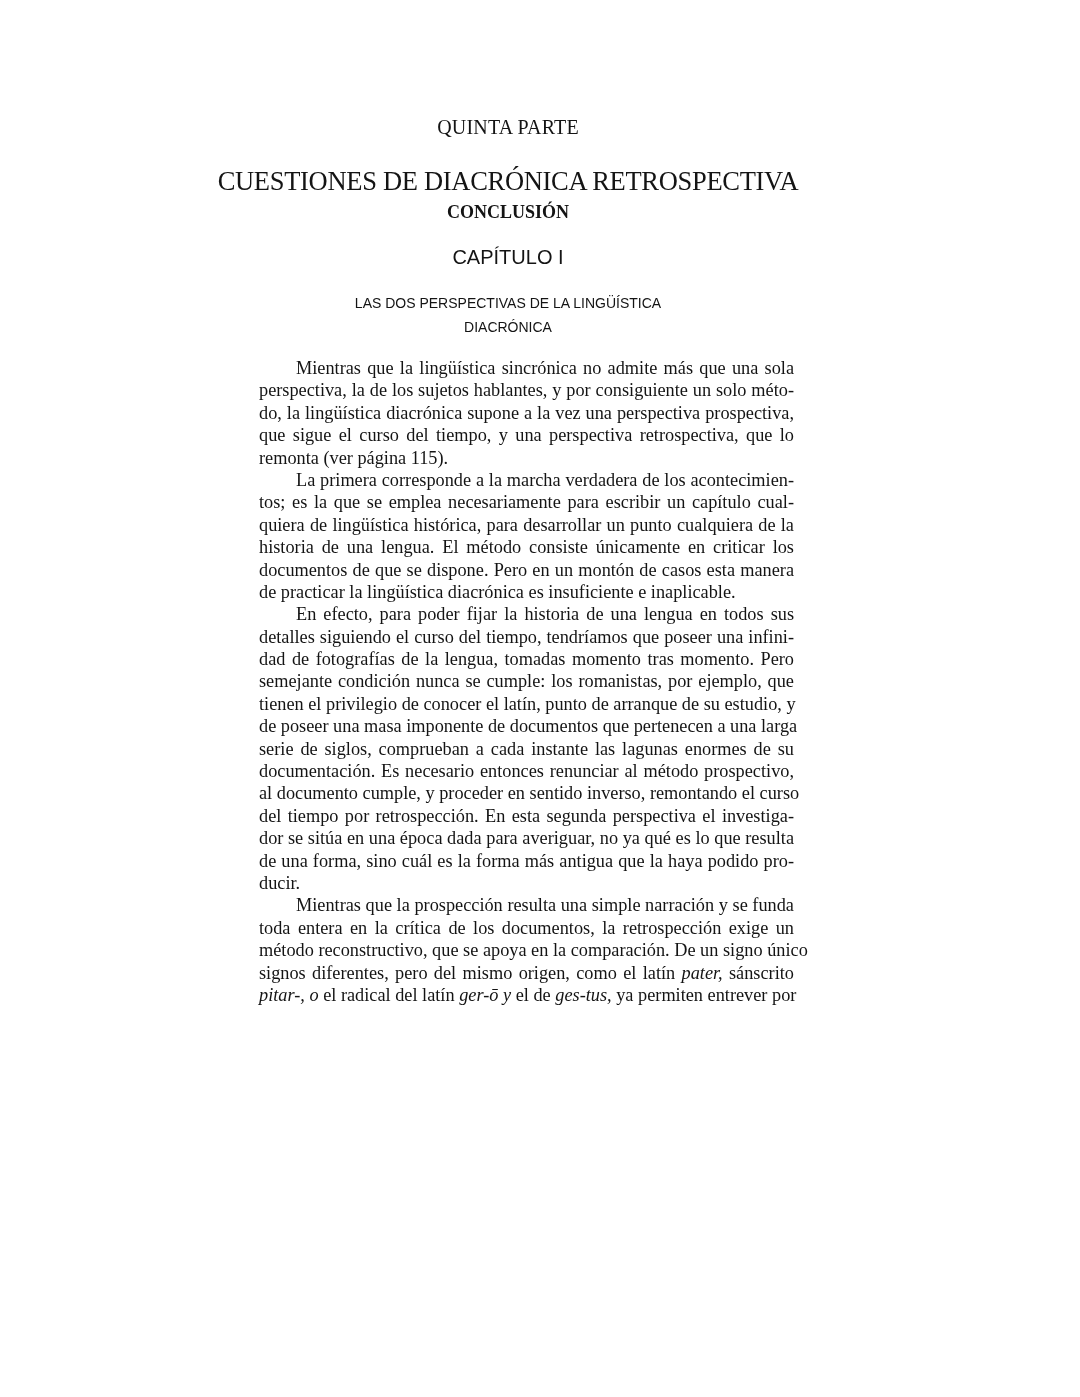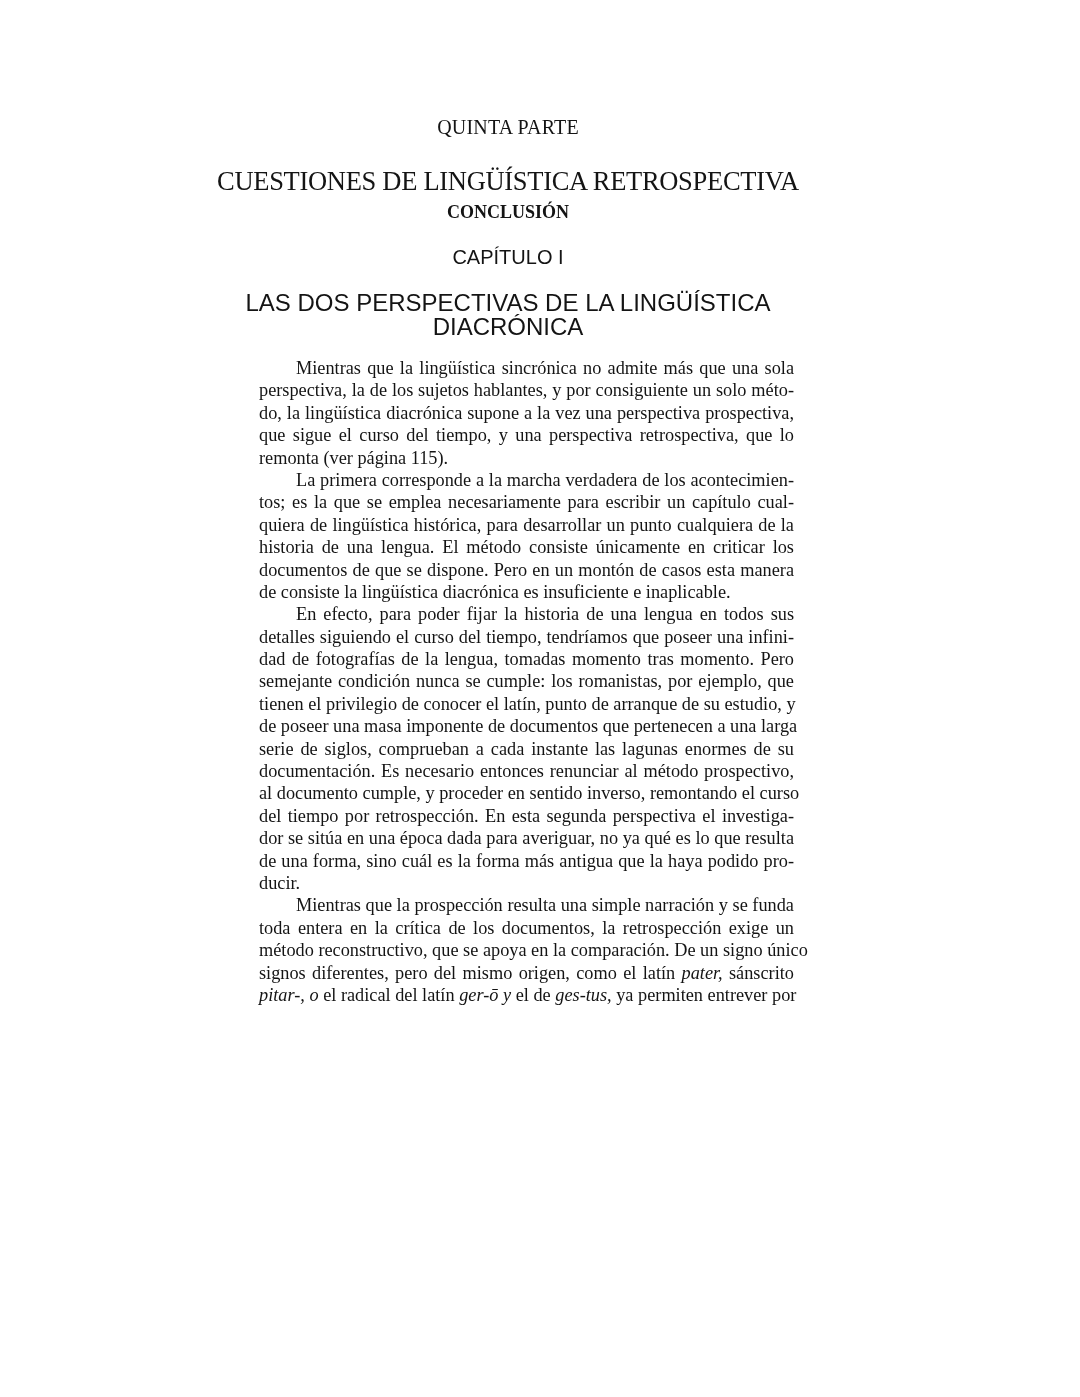--- a/index.html
+++ b/index.html
@@ -46,21 +46,21 @@
       font-size: 18px;
     }
     .chapter-label {
       top: 230px;
       font-family: "Liberation Sans", sans-serif;
       font-size: 20px;
     }
     .chapter-title {
       top: 275px;
       font-family: "Liberation Sans", sans-serif;
-      font-size: 24px;
+      font-size: 14px;
       line-height: 24px;
       white-space: normal;
     }
     .body-text {
       position: absolute;
       left: 222px;
       top: 341px;
       width: 572px;
       font-family: "Liberation Serif", serif;
       font-size: 18.3px;
@@ -89,21 +89,21 @@
       text-align-last: left;
     }
     i { font-style: italic; }
   </style>
 </head>
 <body>
 
 <div class="page">
 
   <div class="center part-label">QUINTA PARTE</div>
-  <div class="center part-title">CUESTIONES DE LINGÜÍSTICA RETROSPECTIVA</div>
+  <div class="center part-title">CUESTIONES DE DIACRÓNICA RETROSPECTIVA</div>
   <div class="center section-title">CONCLUSIÓN</div>
   <div class="center chapter-label">CAPÍTULO I</div>
   <div class="center chapter-title">
     <span>LAS DOS PERSPECTIVAS DE LA LINGÜÍSTICA</span><br>
     <span>DIACRÓNICA</span>
   </div>
 
   <div class="body-text">
 
     <div class="para">
@@ -113,21 +113,21 @@
       <span class="line">que sigue el curso del tiempo, y una perspectiva retrospectiva, que lo</span>
       <span class="line last ragged">remonta (ver página 115).</span>
     </div>
 
     <div class="para">
       <span class="line indent">La primera corresponde a la marcha verdadera de los acontecimien-</span>
       <span class="line">tos; es la que se emplea necesariamente para escribir un capítulo cual-</span>
       <span class="line">quiera de lingüística histórica, para desarrollar un punto cualquiera de la</span>
       <span class="line">historia de una lengua. El método consiste únicamente en criticar los</span>
       <span class="line">documentos de que se dispone. Pero en un montón de casos esta manera</span>
-      <span class="line last ragged">de consiste la lingüística diacrónica es insuficiente e inaplicable.</span>
+      <span class="line last ragged">de practicar la lingüística diacrónica es insuficiente e inaplicable.</span>
     </div>
 
     <div class="para">
       <span class="line indent">En efecto, para poder fijar la historia de una lengua en todos sus</span>
       <span class="line">detalles siguiendo el curso del tiempo, tendríamos que poseer una infini-</span>
       <span class="line">dad de fotografías de la lengua, tomadas momento tras momento. Pero</span>
       <span class="line">semejante condición nunca se cumple: los romanistas, por ejemplo, que</span>
       <span class="line">tienen el privilegio de conocer el latín, punto de arranque de su estudio, y</span>
       <span class="line">de poseer una masa imponente de documentos que pertenecen a una larga</span>
       <span class="line">serie de siglos, comprueban a cada instante las lagunas enormes de su</span>

